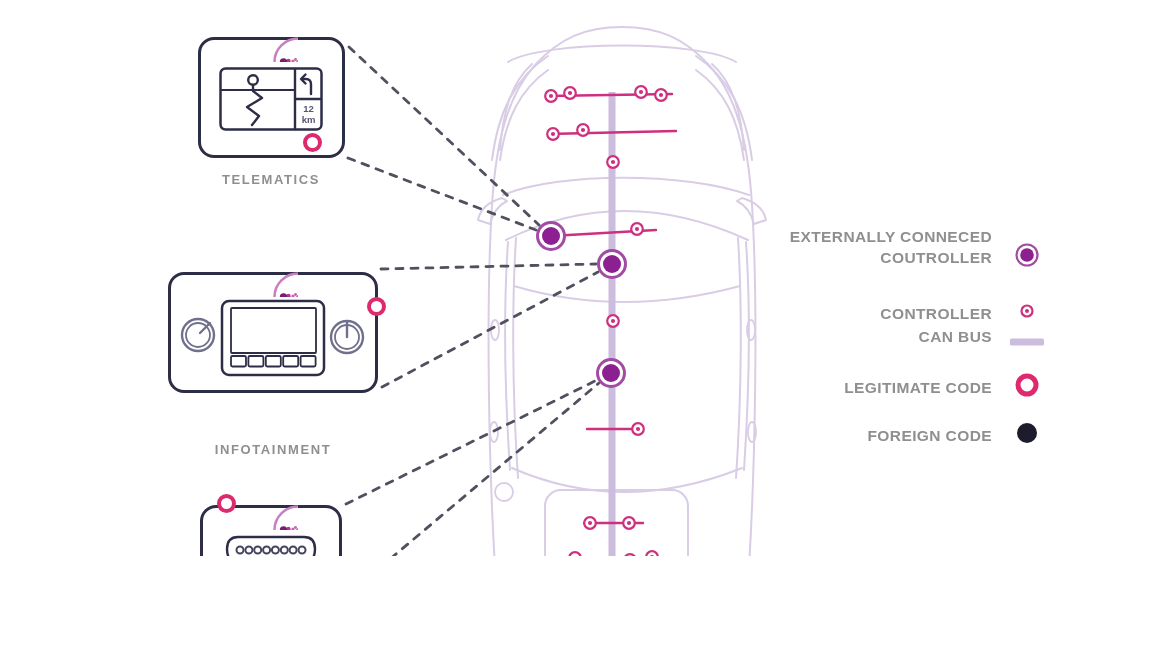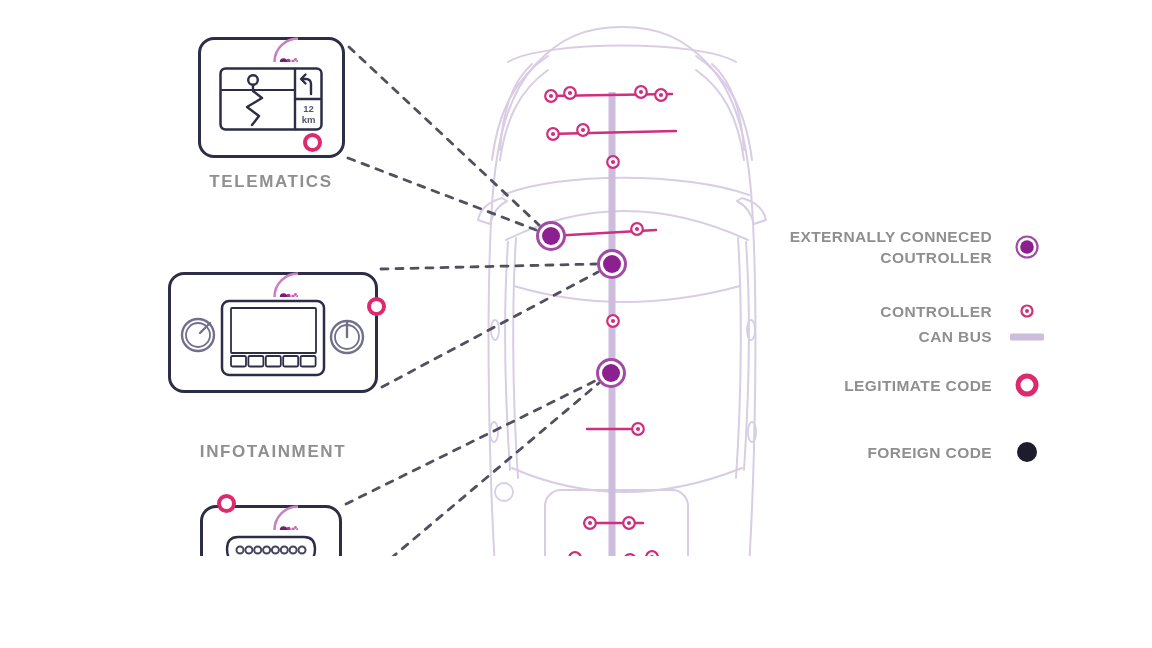--- a/index.html
+++ b/index.html
@@ -22,44 +22,44 @@
     box-sizing:border-box;border-radius:16px;z-index:2;}
   #telematics-box{left:198px;top:37px;width:147px;height:121px;}
   #infotainment-box{left:168px;top:272px;width:210px;height:121px;}
   #obd-box{left:200px;top:505px;width:142px;height:99px;}
 
   .device-svg{position:absolute;z-index:3;}
   #telematics-screen{left:219px;top:67px;}
   #infotainment-panel{left:171px;top:275px;}
   #obd-connector{left:219px;top:534px;}
 
-  .device-label{position:absolute;color:var(--label);font-weight:bold;font-size:17px;
+  .device-label{position:absolute;color:var(--label);font-weight:bold;font-size:13px;
     letter-spacing:1.6px;text-align:center;width:200px;z-index:2;}
   #telematics-label{left:171px;top:172px;}
   #infotainment-label{left:173px;top:408px;margin-top:34px;}
   #obd-label{left:171px;top:653px;}
 
   .net-icon{position:absolute;width:52px;height:52px;z-index:4;}
   #telematics-net-icon{left:246px;top:10px;}
   #infotainment-net-icon{left:246px;top:245px;}
   #obd-net-icon{left:246px;top:478px;}
 
   .ring-marker{position:absolute;width:11px;height:11px;border:4.5px solid var(--ringpink);
     border-radius:50%;background:#fff;z-index:5;}
   #telematics-ring{left:303px;top:133px;}
   #infotainment-ring{left:367px;top:297px;}
   #obd-ring{left:217px;top:494px;}
 
-  .legend-row{position:absolute;left:766px;width:280px;display:flex;align-items:center;
+  .legend-row{position:absolute;left:766px;width:280px;display:flex;align-items:flex-end;
     justify-content:flex-end;z-index:2;}
   #legend-row-0{top:226px;}
   #legend-row-1{top:298px;}
   #legend-row-2{top:326px;}
   #legend-row-3{top:372px;}
-  #legend-row-4{top:420px;margin-top:19px;}
+  #legend-row-4{top:420px;}
   .legend-label{color:var(--label);font-weight:bold;font-size:15.5px;letter-spacing:.4px;
     text-align:right;white-space:pre-line;line-height:21px;}
   .legend-icon{width:38px;display:flex;justify-content:center;align-items:center;margin-left:16px;flex:0 0 38px;}
   .lg-ecc-ring{fill:#fff;stroke:var(--bigring);stroke-width:2.2;}
   .lg-ecc-dot{fill:var(--bigfill);}
   .lg-legit{fill:#fff;stroke:var(--ringpink);stroke-width:5;}
   .lg-foreign{fill:var(--dark);}
 
   .nav-frame{fill:#fff;stroke:var(--boxborder);stroke-width:2.5;}
   .nav-stroke{fill:none;stroke:var(--boxborder);stroke-width:2.4;stroke-linecap:round;stroke-linejoin:round;}

